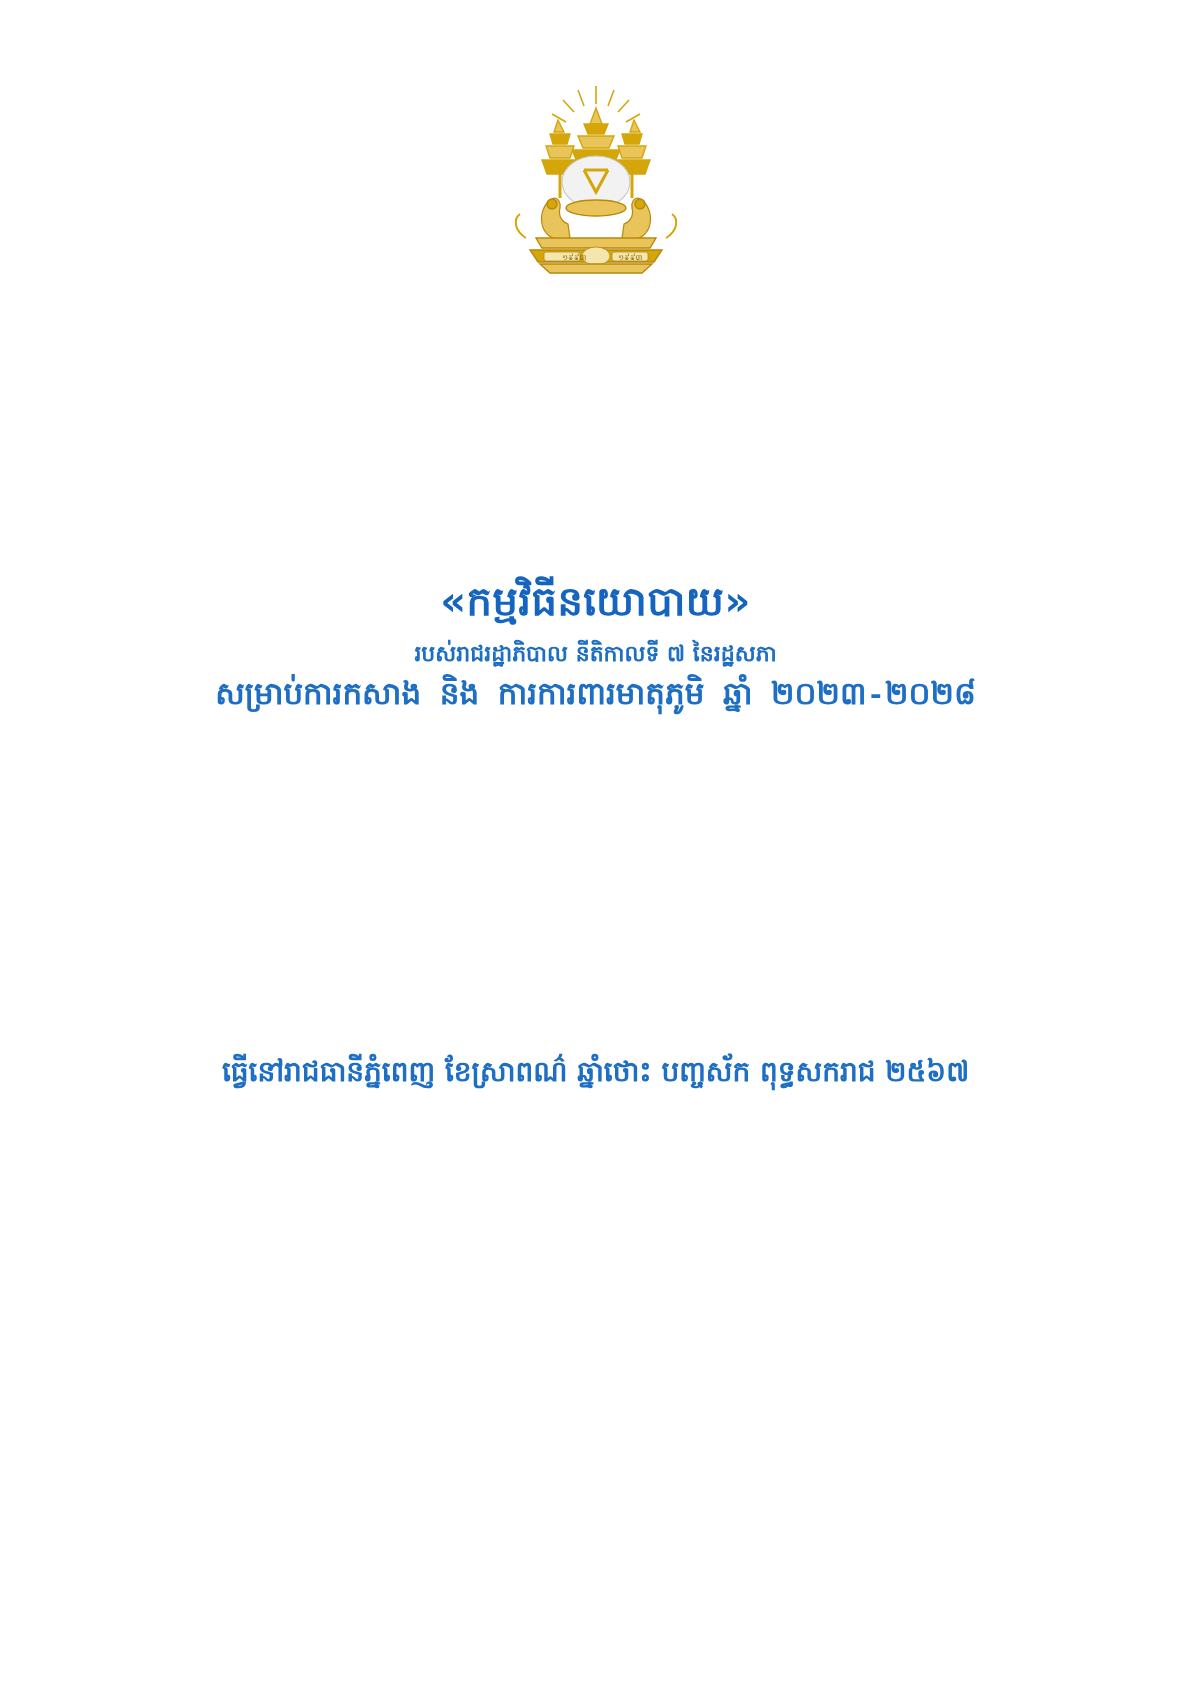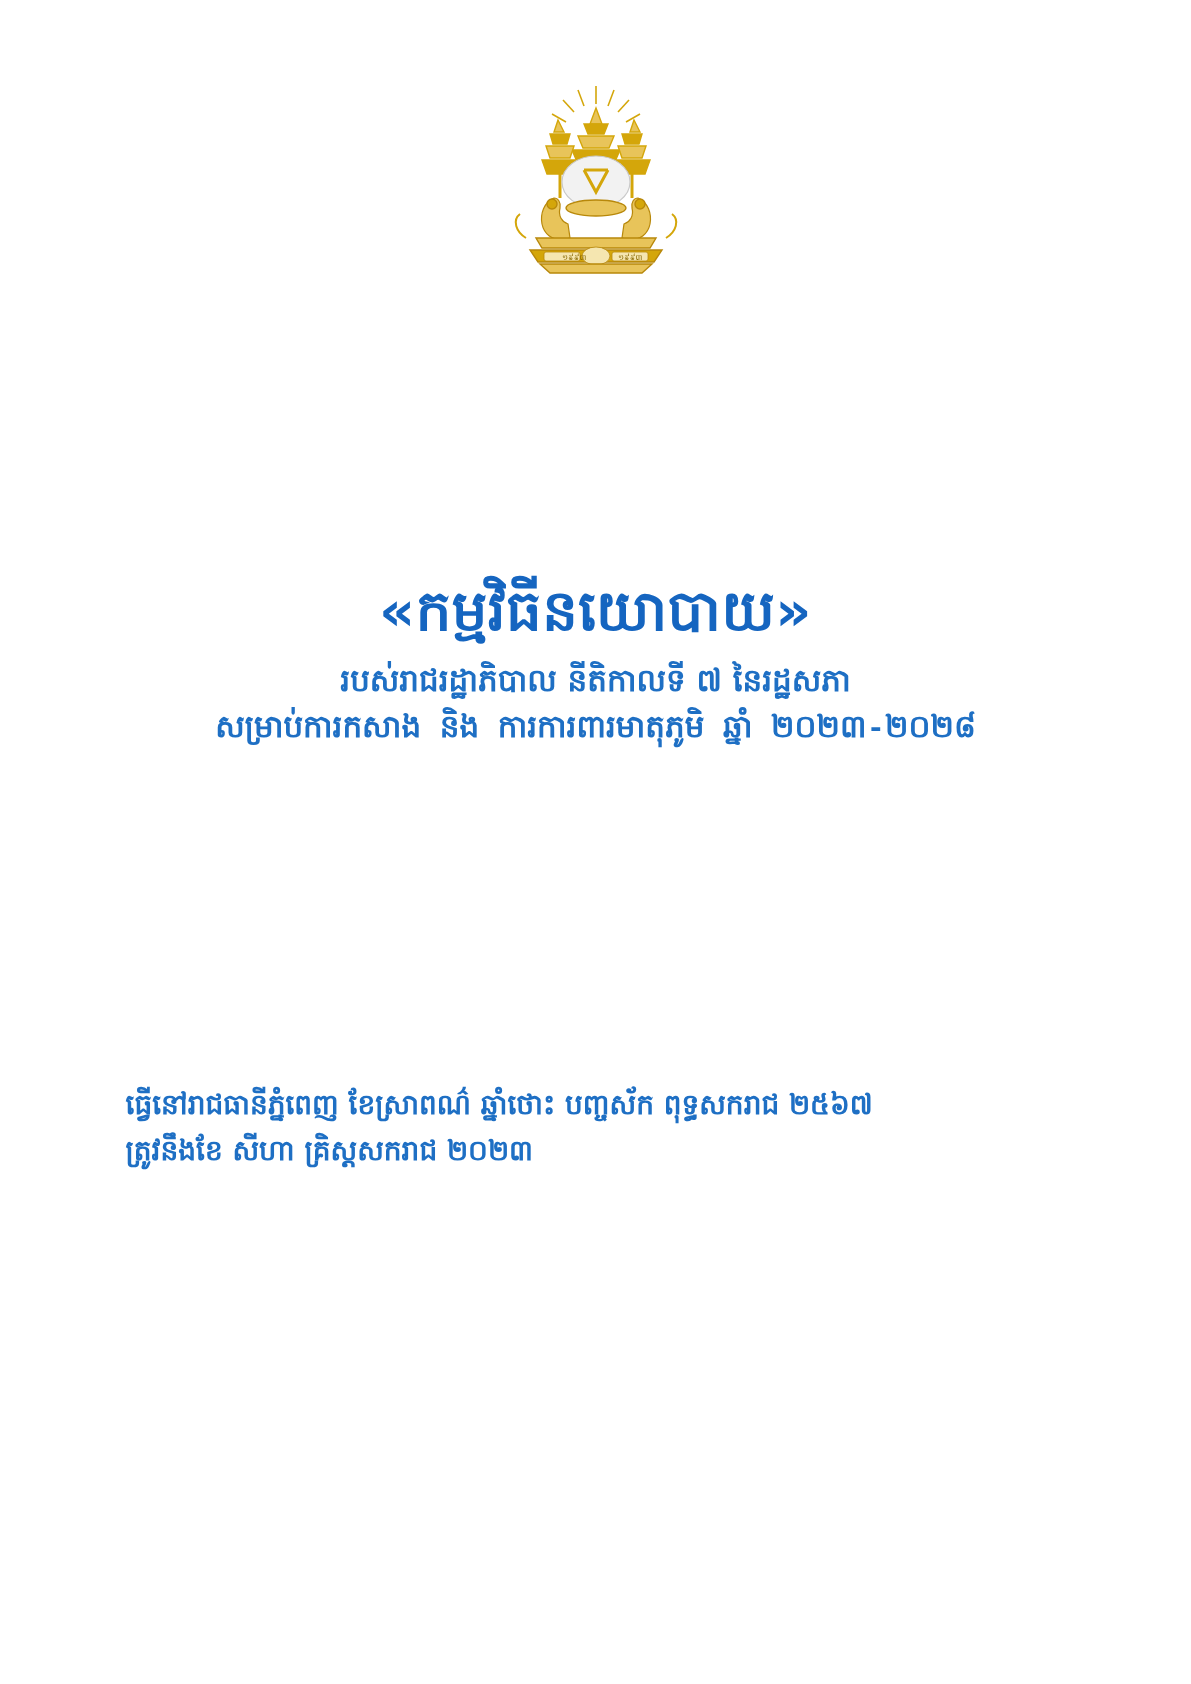--- a/index.html
+++ b/index.html
@@ -56,45 +56,46 @@
   }
 
   
   .title-block {
     margin-top: 268px;
     text-align: center;
     color: #1565c0;
     width: 900px;
   }
   .main-title {
-    font-size: 56px;
+    font-size: 40px;
     font-weight: bold;
     color: #1565c0;
     line-height: 1.25;
     letter-spacing: 0.5px;
   }
   .subtitle-1 {
     margin-top: 12px;
-    font-size: 31px;
+    font-size: 22px;
     font-weight: bold;
     color: #1e6fc4;
     line-height: 1.45;
   }
   .subtitle-2 {
     margin-top: 4px;
     font-size: 31px;
     font-weight: bold;
     color: #1e6fc4;
     line-height: 1.45;
     font-family: Liberation Mono, monospace;
   }
 
   
   .footer-block {
     margin-top: 330px;
+    text-align: center;
     color: #1e6fc4;
     width: 940px;
   }
   .footer-line {
     font-size: 28px;
     font-weight: bold;
     line-height: 1.65;
     color: #1e6fc4;
   }
 </style>
@@ -162,16 +163,15 @@
 
 
   <div class="title-block">
     <div class="main-title">«កម្មវិធីនយោបាយ»</div>
     <div class="subtitle-1">របស់រាជរដ្ឋាភិបាល នីតិកាលទី ៧ នៃរដ្ឋសភា</div>
     <div class="subtitle-2">សម្រាប់ការកសាង និង ការការពារមាតុភូមិ ឆ្នាំ ២០២៣-២០២៨</div>
   </div>
 
   <div class="footer-block">
     <div class="footer-line">ធ្វើនៅរាជធានីភ្នំពេញ ខែស្រាពណ៌ ឆ្នាំថោះ បញ្ចស័ក ពុទ្ធសករាជ ២៥៦៧</div>
-    <div class="footer-line">ត្រូវនឹងខែ សីហា គ្រិស្តសករាជ ២០២៣</div>
   </div>
 
 </div>
 
 </body></html>

